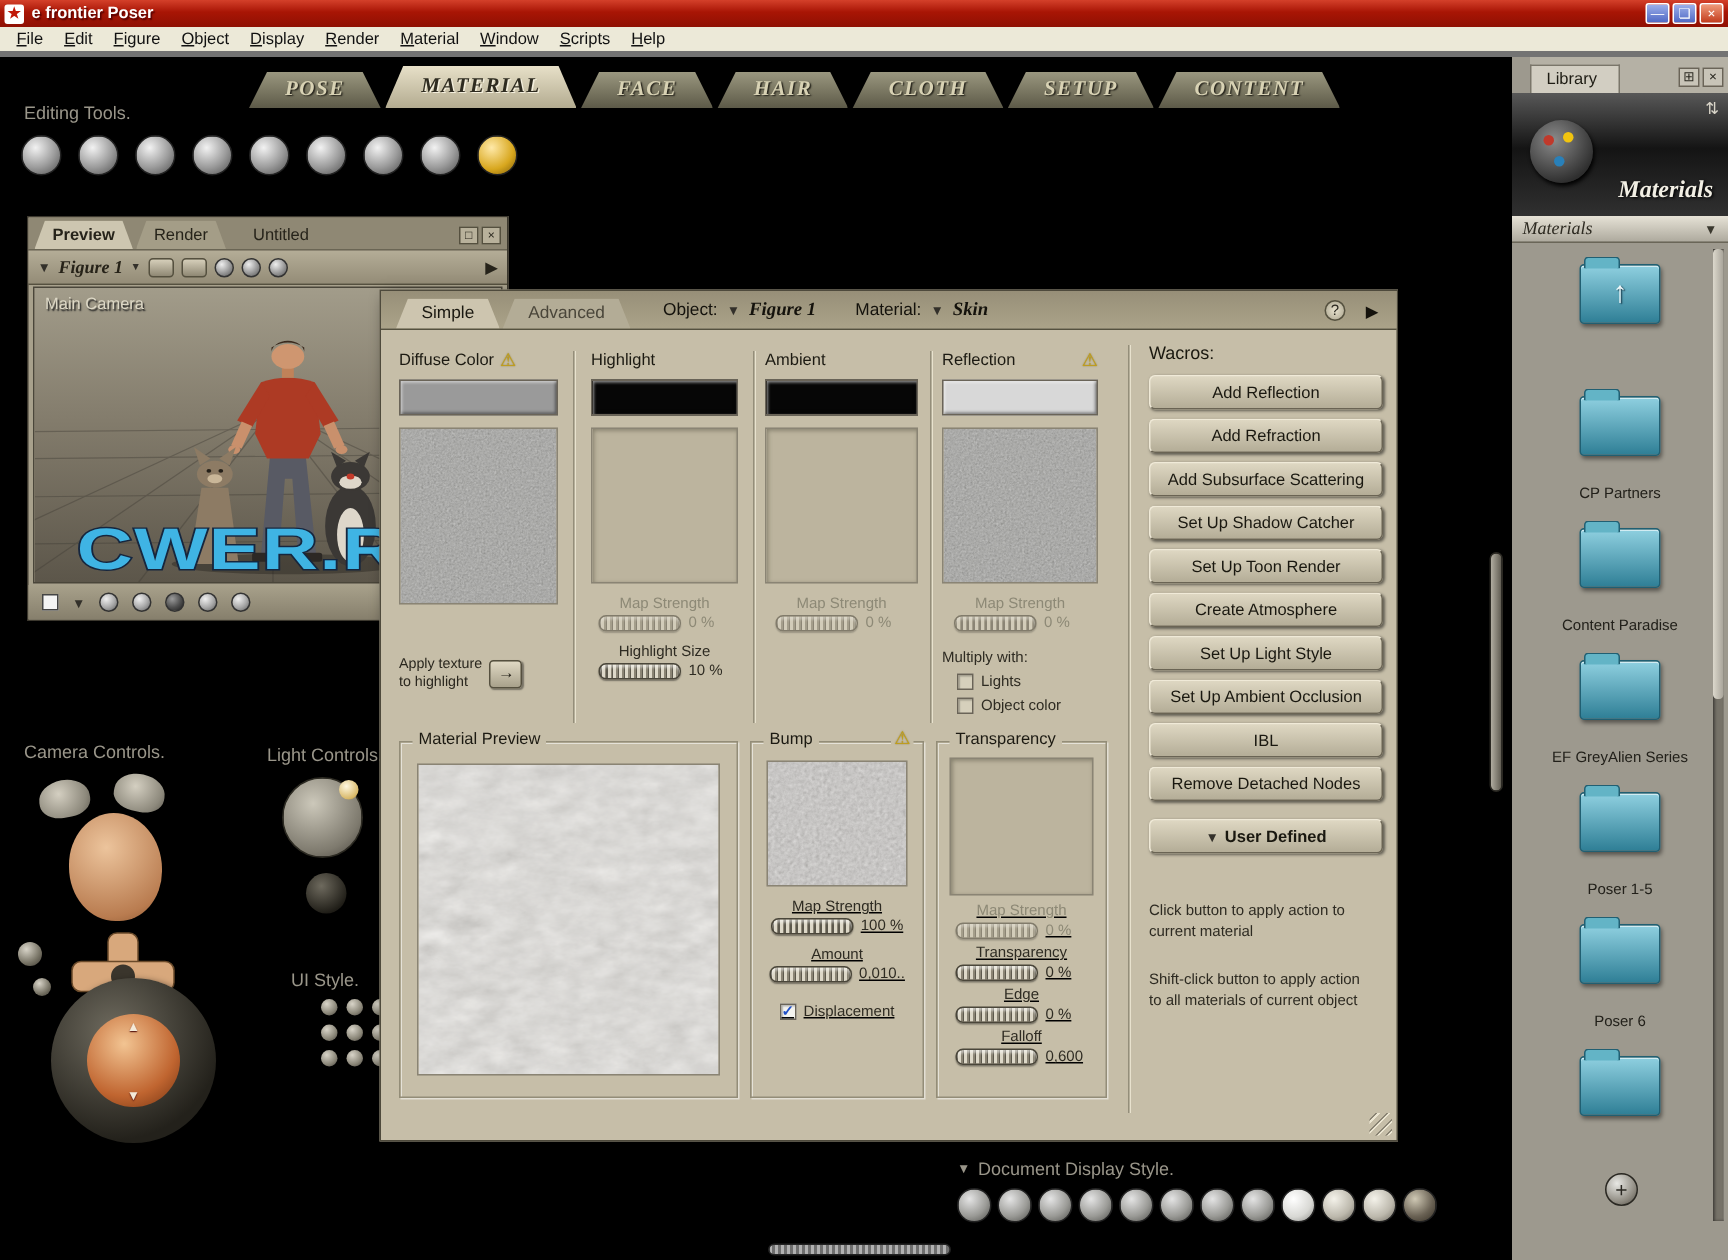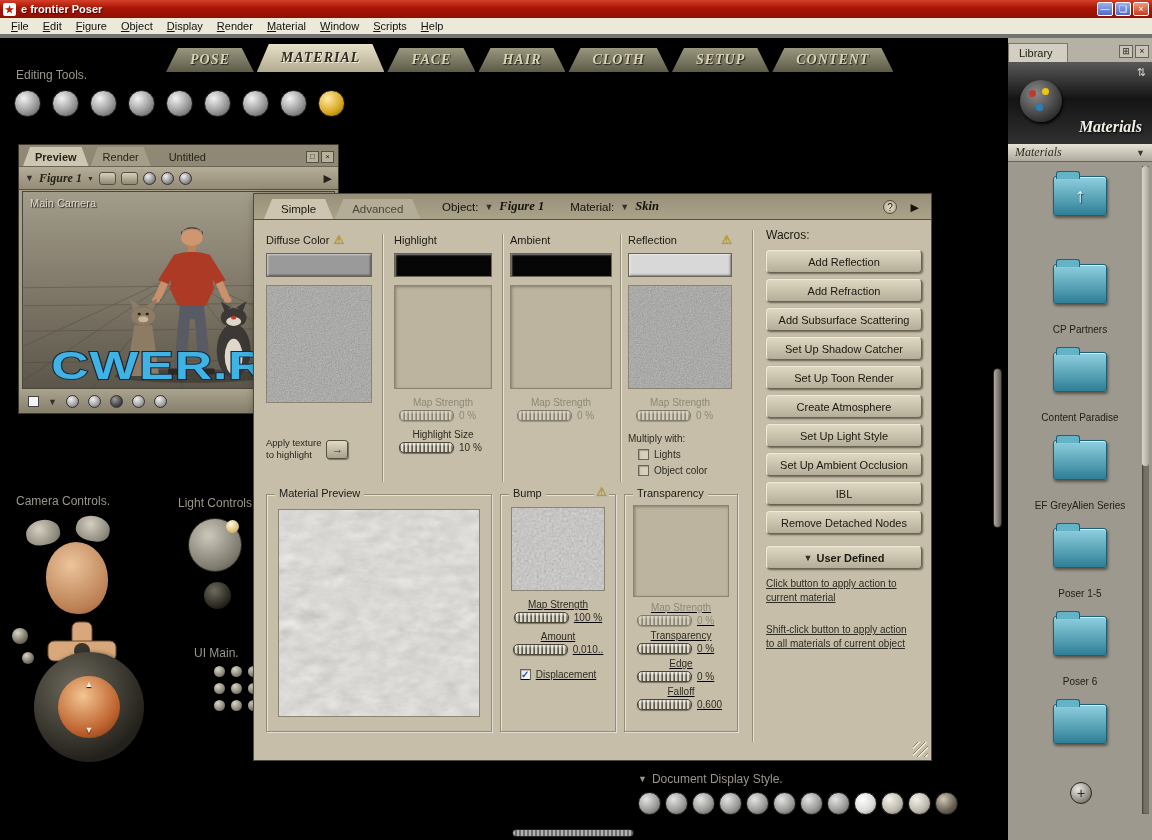--- a/index.html
+++ b/index.html
@@ -166,31 +166,31 @@
   .grp-inner { display:flex; flex-direction:column; align-items:center; padding-top:12px; }
 
   .wacros { position:absolute; left:512px; top:34px; width:158px; }
   .wacros-title { font-size:12px; color:#1a180f; margin-bottom:8px; }
   .wacro-btn { width:156px; height:23px; margin-bottom:6px; border-radius:4px;
     background:linear-gradient(#ded7c2,#b4ad97); border:1px solid #6a6454;
     border-top-color:#f0ead8; border-left-color:#f0ead8;
     box-shadow:1px 1px 2px rgba(0,0,0,.5); font-size:11px; color:#1a1810;
     display:flex; align-items:center; justify-content:center; }
   .wacro-user { margin-top:12px; font-weight:bold; gap:4px; }
-  .wacros-help { margin-top:8px; font-size:10px; color:#2e2b22; width:150px; line-height:1.4;text-decoration:underline; }
+  .wacros-help { margin-top:32px; font-size:10px; color:#2e2b22; width:150px; line-height:1.4; }
   .wacros-help p { margin-bottom:18px; }
   .resize-grip { position:absolute; right:3px; bottom:3px; width:15px; height:15px;
     background:repeating-linear-gradient(135deg, transparent 0 3px, #8a8474 3px 4px, #ece6d2 4px 5px); }
 
   
   .divider { position:absolute; left:988px; top:38px; width:20px; height:802px; background:#000; z-index:35; }
   .divider-handle { position:absolute; left:5px; top:330px; width:9px; height:160px; border-radius:5px;
     background:linear-gradient(90deg,#b0aca0,#5e5a50); border:1px solid #2a2822; }
   .library { position:absolute; left:1008px; top:38px; width:144px; height:802px; background:#9d998e; z-index:36; }
-  .lib-top { height:24px; background:#b5b1a5; display:flex; align-items:flex-end; }
+  .lib-top { height:24px; background:#b5b1a5; display:flex; align-items:flex-end;margin-left:12px; }
   .lib-tab { padding:3px 14px 3px 10px; background:#d2cec2; border:1px solid #7a766a; border-bottom:none; font-size:11px; color:#1e1c14; }
   .lib-winbtns { margin-left:auto; display:flex; gap:2px; padding:0 3px 4px 0; }
   .lib-winbtn { width:14px; height:13px; background:#c8c4b8; border:1px solid #6a6458; font-size:9px; line-height:11px; text-align:center; color:#2a2820; }
   .lib-header { position:relative; height:82px; background:linear-gradient(180deg,#585858,#141414 45%,#303030); }
   .lib-palette-icon { position:absolute; left:12px; top:18px; width:42px; height:42px; border-radius:50%;
     background:radial-gradient(circle at 38% 32%, #8a8a8a, #2e2e2e 75%); box-shadow:1px 2px 3px #000; }
   .lib-palette-icon i { position:absolute; width:7px; height:7px; border-radius:50%; }
   .lib-swap-icon { position:absolute; right:6px; top:4px; color:#d8d4c8; font-size:11px; }
   .lib-header-title { position:absolute; right:10px; bottom:8px; font-family:"Liberation Serif",serif;
     font-style:italic; font-weight:bold; font-size:16px; color:#f2efe4; text-shadow:1px 1px 2px #000; }
@@ -291,21 +291,21 @@
   </div>
 
   <div class="light-zone">
     <div class="zone-label" style="position:absolute;left:10px;top:10px;">Light Controls.</div>
     <div class="light-ball"></div>
     <div class="light-dot"></div>
     <div class="light-ball-dark"></div>
   </div>
 
   <div class="dots-zone">
-    <div class="zone-label" style="position:absolute;left:6px;top:6px;">UI Main.</div>
+    <div class="zone-label" style="position:absolute;left:6px;top:6px;">UI Style.</div>
     <div class="dots-grid">
       <span class="ui-dot"></span>
         <span class="ui-dot"></span>
         <span class="ui-dot"></span>
       <span class="ui-dot"></span>
         <span class="ui-dot"></span>
         <span class="ui-dot"></span>
       <span class="ui-dot"></span>
         <span class="ui-dot"></span>
         <span class="ui-dot"></span>

